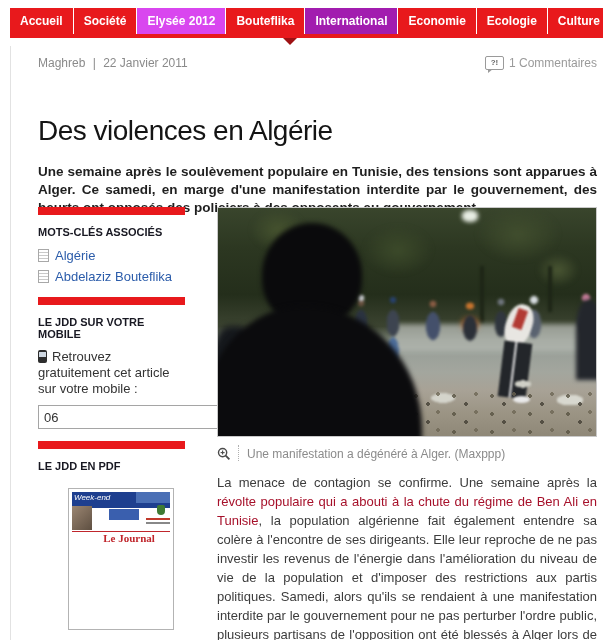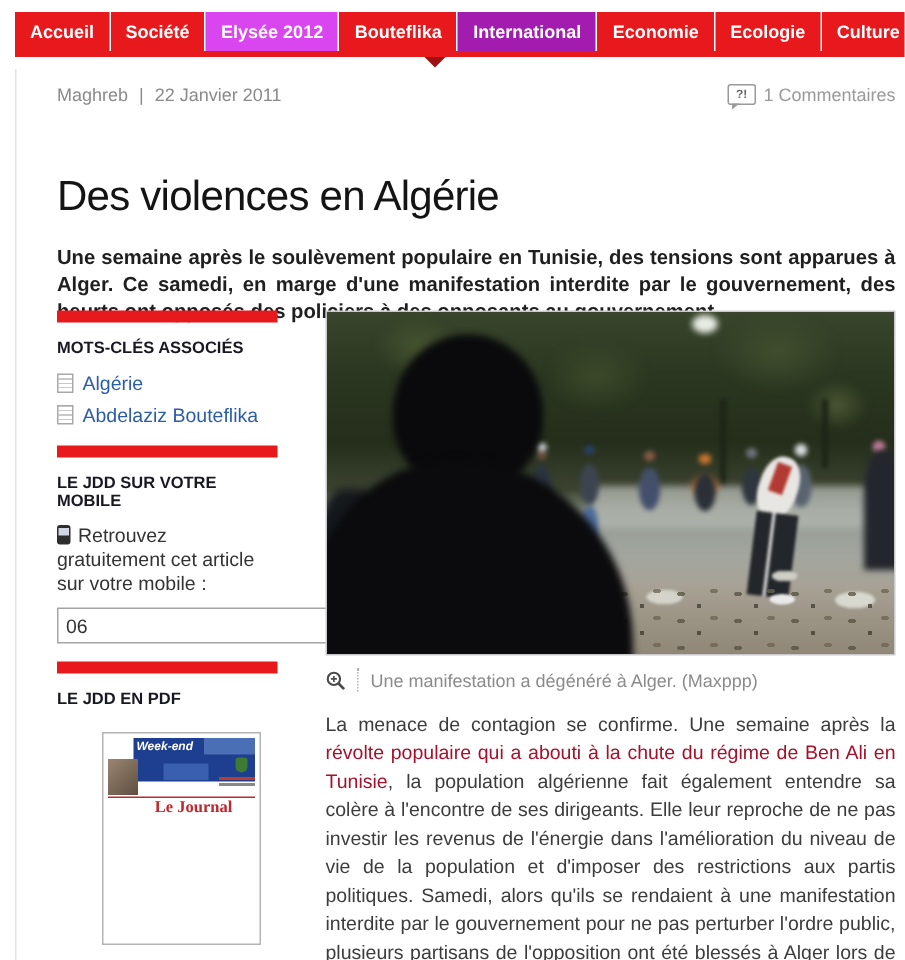--- a/index.html
+++ b/index.html
@@ -49,22 +49,22 @@
   .mobile-row{display:flex;align-items:center;gap:0;margin-top:8px;}
   .mobile-input{flex:1;height:20px;border:1px solid #a5a5a5;font-size:13px;padding:1px 5px;color:#333;
       font-family:"Liberation Sans",sans-serif;}
   .ok-btn{flex:0 0 auto;width:30px;height:24px;border:1px solid #8f8f8f;border-radius:2px;
       background:linear-gradient(#fdfdfd,#e1e1e1);font-size:12px;color:#333;cursor:pointer;
       font-family:"Liberation Sans",sans-serif;margin-left:16px;}
 
   
   .paper{position:relative;margin:16px 0 0 30px;width:104px;height:140px;background:#fff;
          border:1px solid #b3b3b3;overflow:hidden;cursor:pointer;font-family:"Liberation Serif",serif;}
-  .pp-band{position:absolute;top:3px;left:20px;right:3px;height:29px;background:#1e3f8f;
-        color:#fff;font-size:8px;font-weight:bold;font-style:italic;line-height:11px;padding-left:2px;
+  .pp-band{position:absolute;top:3px;left:3px;right:3px;height:16px;background:#1e3f8f;
+        color:#fff;font-size:8px;font-weight:normal;font-style:italic;line-height:11px;padding-left:2px;
         font-family:"Liberation Sans",sans-serif;}
   .pp-band::after{content:"";position:absolute;right:0;top:0;width:34px;height:11px;background:#4a6fb5;}
   .pp-photo1{position:absolute;top:17px;left:3px;width:20px;height:24px;
         background:linear-gradient(135deg,#9b8672,#5e4f41);}
   .pp-bluebox{position:absolute;top:20px;left:40px;width:30px;height:11px;background:#3a5fae;}
   .pp-cup{position:absolute;top:16px;right:8px;width:8px;height:10px;background:#3f7a33;border-radius:2px 2px 4px 4px;}
   .pp-sideline{position:absolute;top:29px;right:3px;width:24px;height:2px;background:#c0392b;}
   .pp-sideline2{position:absolute;top:33px;right:3px;width:24px;height:2px;background:#888;}
   .pp-rule{position:absolute;left:3px;right:3px;height:1px;background:#c0262c;}
   .pp-mast{position:absolute;top:44px;left:24px;width:72px;color:#c0262c;font-weight:bold;

